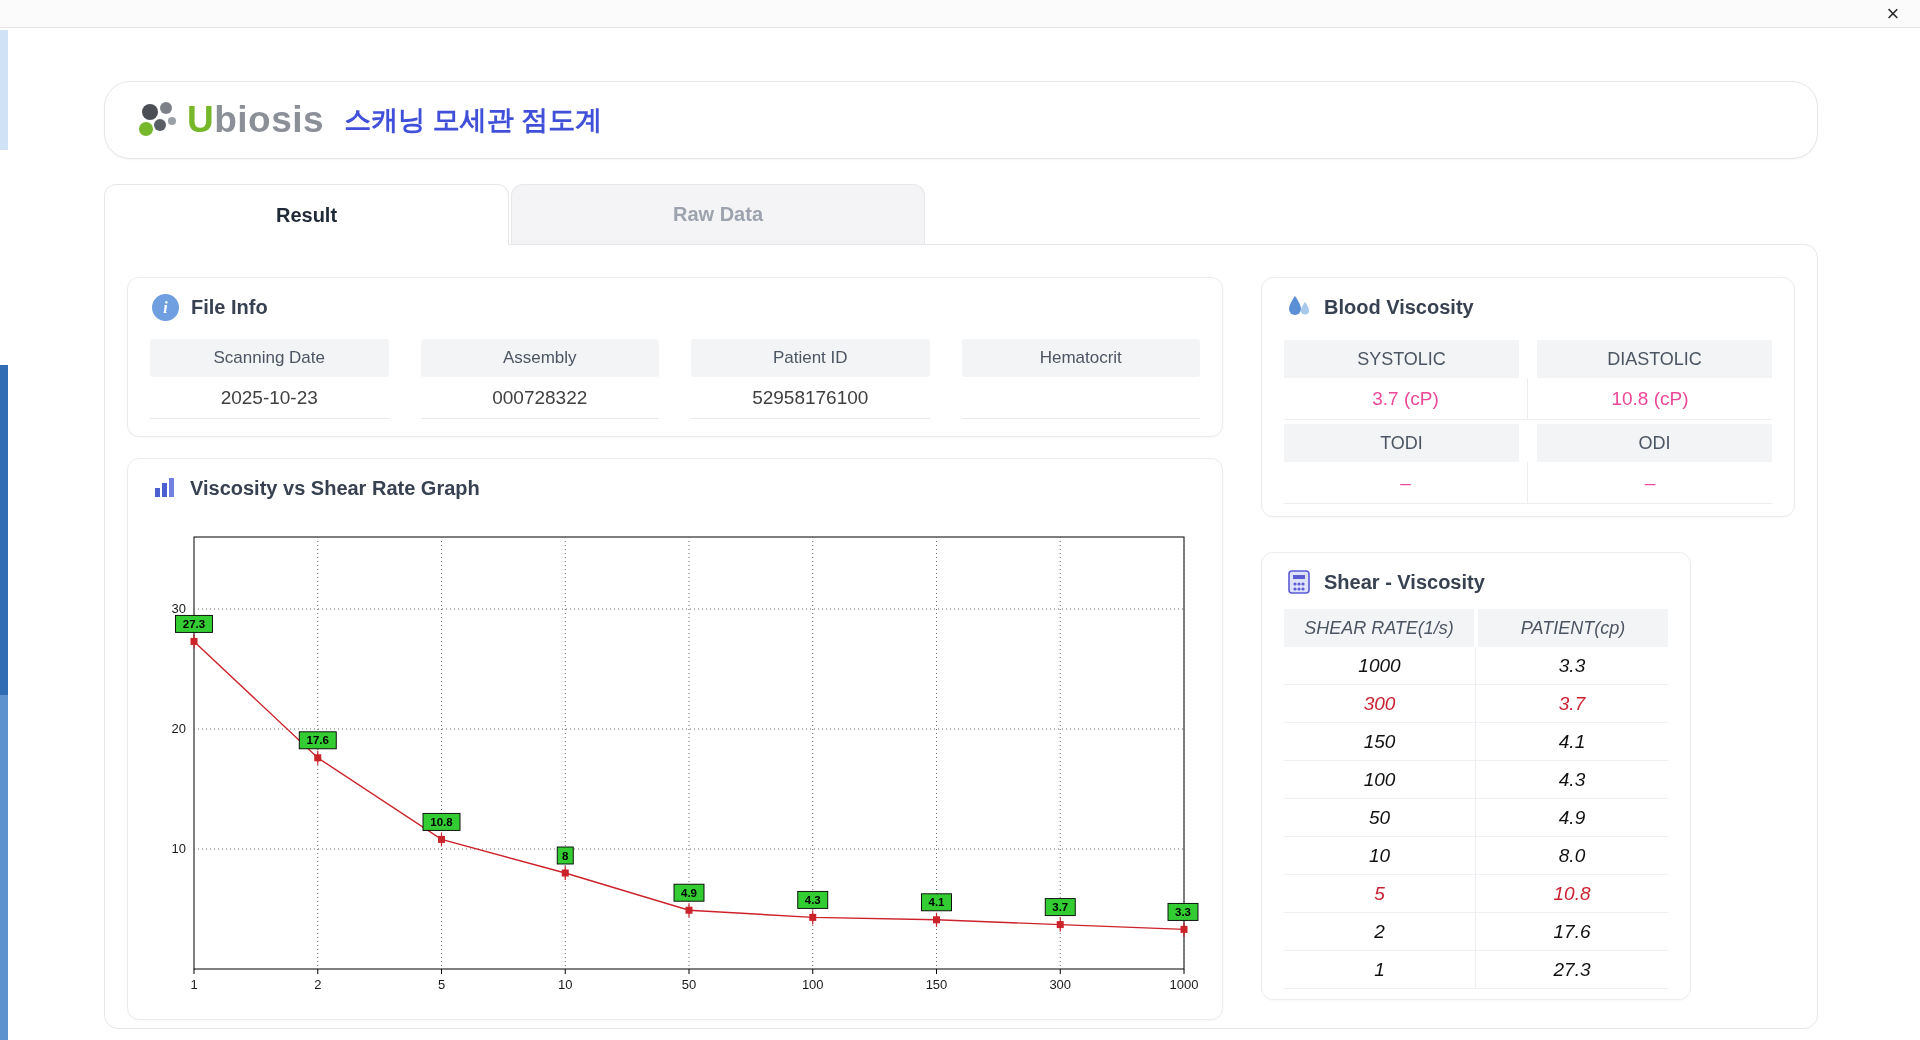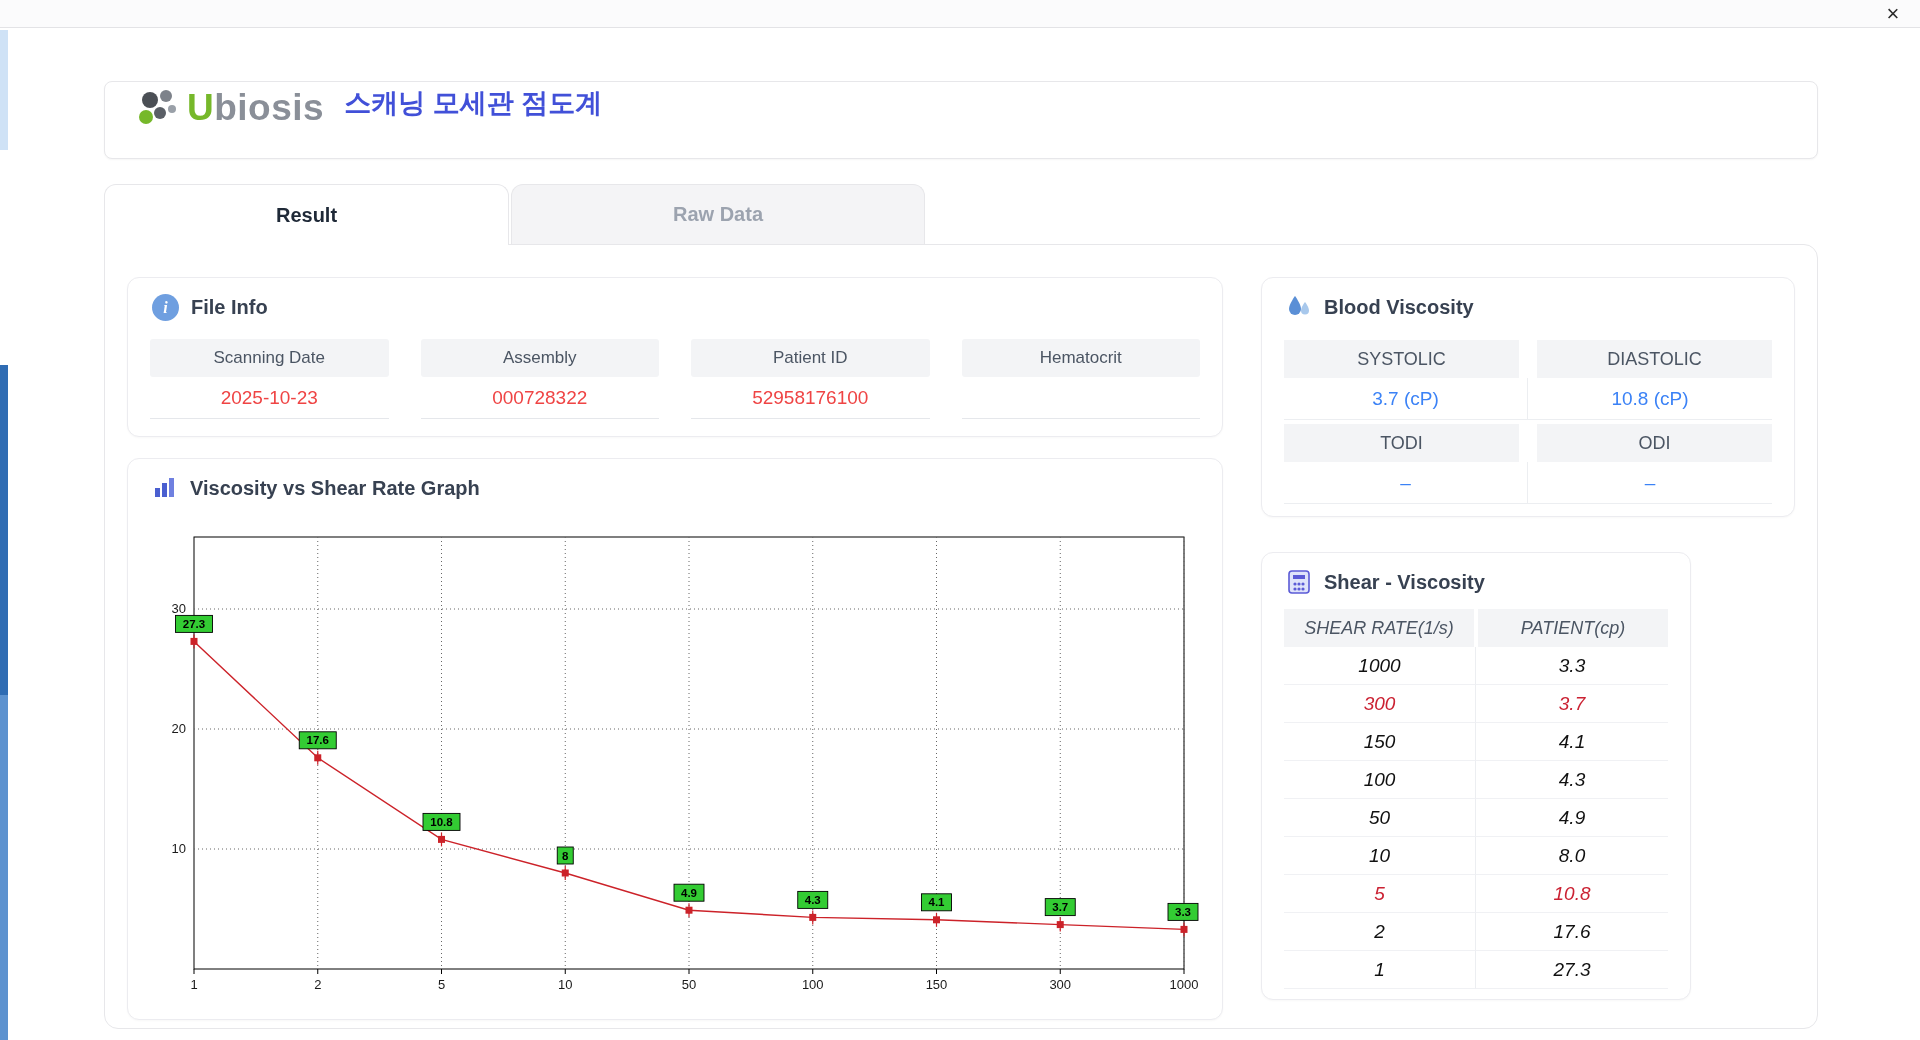--- a/index.html
+++ b/index.html
@@ -19,22 +19,22 @@
     cursor:pointer;
   }
   .edge-strip { position:absolute; left:0; width:8px; z-index:0; }
   .edge-1 { top:30px; height:120px; background:#cfe2f6; }
   .edge-2 { top:365px; height:330px; background:#2f6cb3; }
   .edge-3 { top:695px; height:345px; background:#5d92cf; }
 
   
   .header-card {
     position:absolute; left:104px; top:81px; width:1714px; height:78px;
-    border:1px solid #e7e7ea; border-radius:8px; background:#fff;
-    display:flex; align-items:flex-start; padding:3px 30px;
+    border:1px solid #e7e7ea; border-radius:26px; background:#fff;
+    display:flex; align-items:center; padding:3px 30px;
     box-shadow:0 1px 2px rgba(0,0,0,0.04);
   }
   .brand { display:flex; align-items:center; gap:6px; }
   .brand-text { font-size:37px; font-weight:600; color:#8a8f98; letter-spacing:0.5px; }
   .brand-text .u { color:var(--logo-green); }
   .app-title { margin-left:20px; font-size:27px; font-weight:bold; color:var(--accent); }
 
   
   .tab {
     position:absolute; height:60px; top:184px; z-index:3;
@@ -72,41 +72,41 @@
   .file-info { left:22px; top:32px; width:1096px; height:160px; }
   .fields { display:flex; gap:32px; padding:6px 22px 0 22px; }
   .field { flex:1; }
   .field-label {
     height:38px; background:#f3f4f6; border-radius:3px;
     display:flex; align-items:center; justify-content:center;
     font-size:17px; color:#4b5563;
   }
   .field-value {
     height:42px; display:flex; align-items:center; justify-content:center;
-    font-size:19px; color:#ef4444; border-bottom:1px solid #e5e7eb;
+    font-size:19px; color:#404040; border-bottom:1px solid #e5e7eb;
   }
 
   
   .graph-card { left:22px; top:213px; width:1096px; height:562px; }
   .chart-wrap { position:absolute; left:20px; top:66px; width:1052px; height:478px; }
   svg text { font-family:"Liberation Sans", sans-serif; }
 
   
   .blood-card { left:1156px; top:32px; width:534px; height:240px; }
   .bv-grid { padding:4px 22px 0 22px; }
   .bv-row { display:grid; grid-template-columns:1fr 1fr; }
   .bv-head .bv-cell {
     background:#f3f4f6; height:38px; font-size:18px; color:#4b5563;
   }
   .bv-head { column-gap:18px; }
   .bv-cell {
     display:flex; align-items:center; justify-content:center;
   }
   .bv-vals .bv-cell {
-    height:42px; font-size:19px; color:#3b82f6; border-bottom:1px solid #eceef1;
+    height:42px; font-size:19px; color:#ec4899; border-bottom:1px solid #eceef1;
   }
   .bv-vals .bv-cell:first-child { border-right:1px solid #eceef1; }
   .bv-row.bv-head { margin-top:4px; }
 
   
   .shear-card { left:1156px; top:307px; width:430px; height:448px; }
   .sv-table { padding:2px 22px 6px 22px;font-style:italic; }
   .sv-head, .srow { display:grid; grid-template-columns:1fr 1fr; }
   .sv-head .sv-cell { background:#f3f4f6; height:38px; font-size:18px; color:#4b5563; }
   .sv-head { column-gap:4px; }

